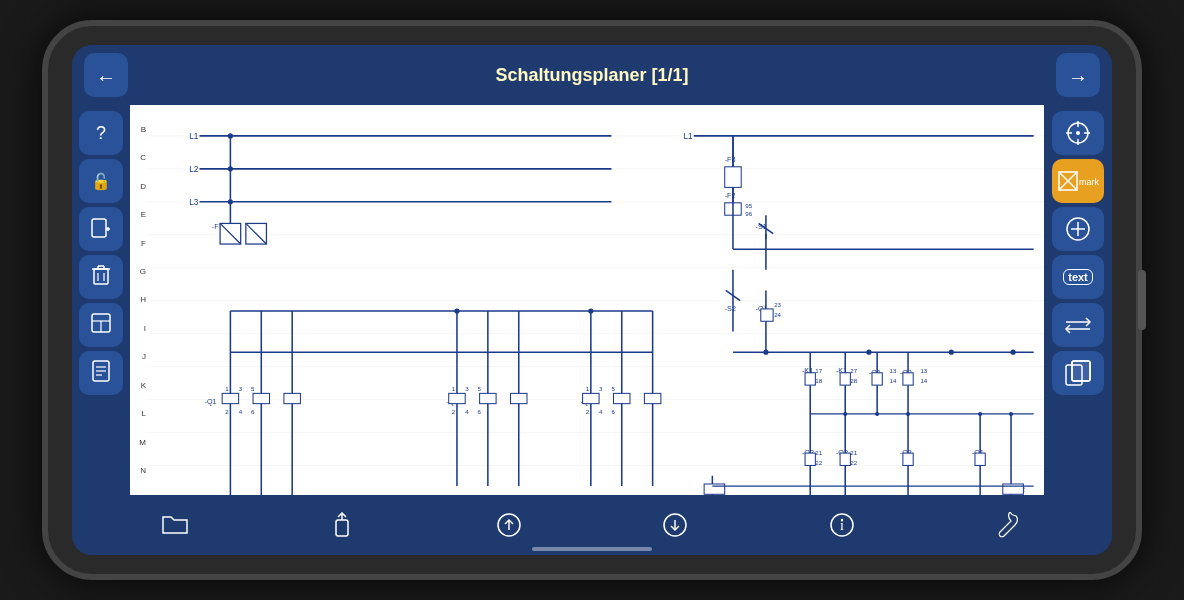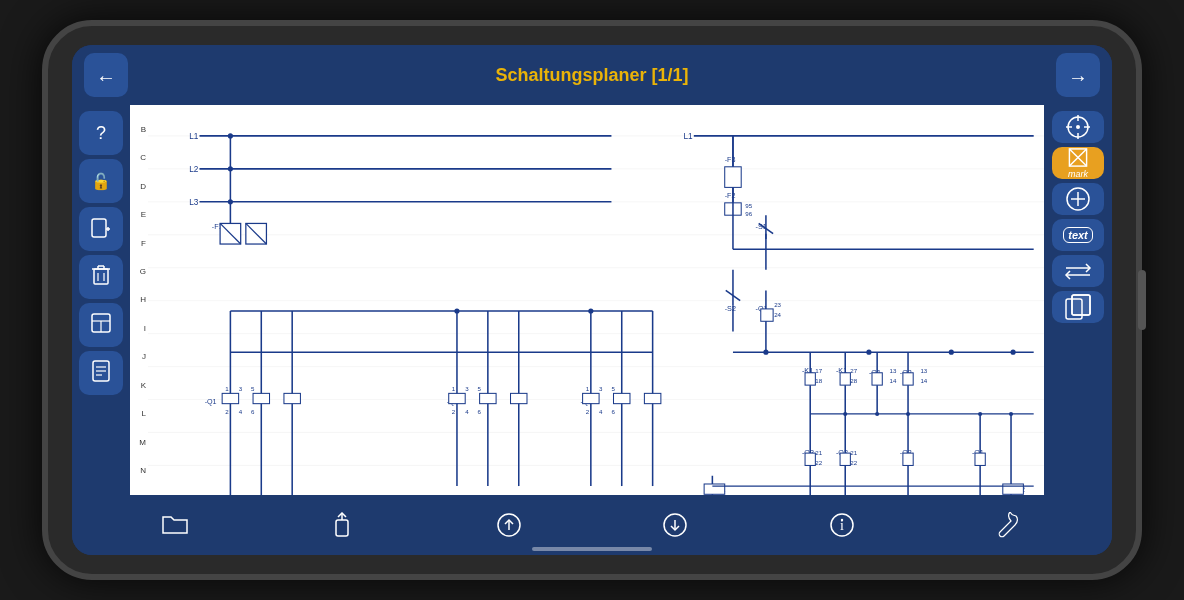--- a/index.html
+++ b/index.html
@@ -38,21 +38,21 @@
     .top-bar {
       background: #1e3a6e;
       height: 60px;
       display: flex;
       align-items: center;
       justify-content: center;
       position: relative;
       flex-shrink: 0;
     }
     .top-bar-title {
-      color: #eab308;
+      color: #fef9c3;
       font-size: 18px;
       font-weight: bold;
     }
     .top-bar-btn {
       position: absolute;
       width: 44px;
       height: 44px;
       background: #2a5298;
       border-radius: 10px;
       display: flex;
@@ -133,32 +133,30 @@
       background: #1e3a6e;
       display: flex;
       flex-direction: column;
       align-items: center;
       padding: 6px 0;
       gap: 4px;
       flex-shrink: 0;
     }
     .right-btn {
       width: 52px;
-      height: 32px;
+      height: 44px;
       background: #2a5298;
       border-radius: 10px;
       display: flex;
-      flex-direction: column;
       align-items: center;
       justify-content: center;
       cursor: pointer;
       color: white;
       font-size: 18px;
       flex-shrink: 0;
-      font-style: italic;
     }
     .right-btn.active {
       background: #e8a020;
     }
     .right-btn-label {
       font-size: 9px;
       color: white;
       margin-top: 1px;
     }
     .right-btn-text {

